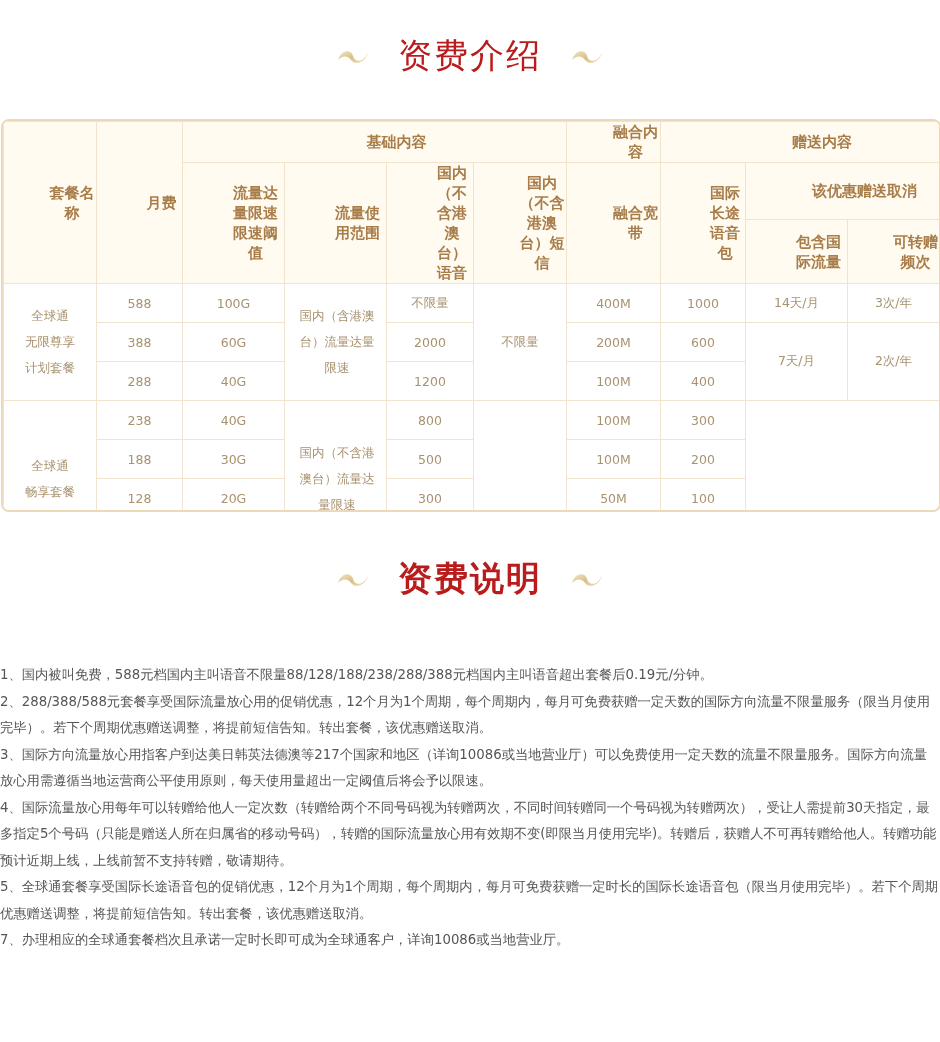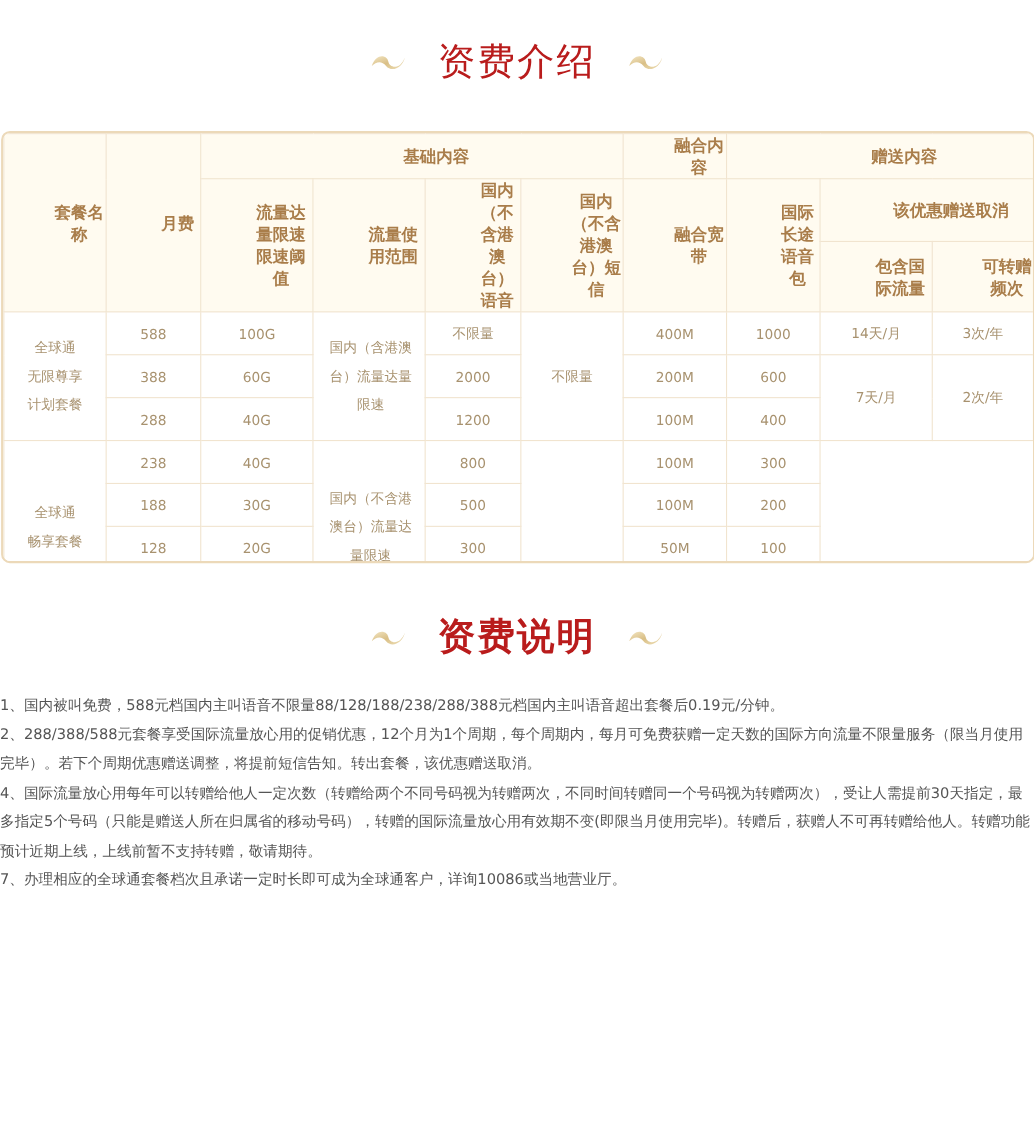--- a/index.html
+++ b/index.html
@@ -19,21 +19,21 @@
   th { background: #fffbf0; color: #a97d4a; font-weight: bold; font-size: 15px; line-height: 20px; padding-left: 44px; }
   td { color: #a8926f; font-size: 12.5px; background: #fff; }
   tr.hr1 th { height: 36px; }
   tr.hr2 th { height: 36px; }
   tr.hr3 th { height: 40px; }
   tr.dr td { height: 38px; }
   td.left { text-align: center; padding-left: 12px; line-height: 26px; }
   td.name { line-height: 26px; margin-left: 25px; }
   td.blank { border: none; border-left: 1px solid #f1e4cf; border-top: 1px solid #f1e4cf; }
 
-  .notes { position: absolute; left: 0; top: 629px; width: 940px; }
+  .notes { position: absolute; left: 0; top: 662px; width: 940px; }
   .note { font-size: 13.3px; color: #555; line-height: 26.5px; margin: 0; word-break: break-all; }
 </style>
 </head>
 <body>
 
 <svg width="0" height="0" style="position:absolute">
   <defs>
     <linearGradient id="gold" x1="0" y1="0" x2="1" y2="1">
       <stop offset="0" stop-color="#f3e6c4"></stop>
       <stop offset="0.5" stop-color="#d9bf86"></stop>
@@ -170,15 +170,17 @@
     </svg>
   <span class="txt">资费说明</span>
   <svg class="leaf" viewBox="0 0 34 20">
       <path d="M2 14 C6 2, 16 4, 17 10 C18 16, 28 18, 32 6 C30 16, 20 20, 15 14 C11 9, 6 10, 2 14 Z" fill="url(#gold)"></path>
     </svg>
 </div>
 
 <div class="notes">
   <p class="note">1、国内被叫免费，588元档国内主叫语音不限量88/128/188/238/288/388元档国内主叫语音超出套餐后0.19元/分钟。</p>
   <p class="note">2、288/388/588元套餐享受国际流量放心用的促销优惠，12个月为1个周期，每个周期内，每月可免费获赠一定天数的国际方向流量不限量服务（限当月使用完毕）。若下个周期优惠赠送调整，将提前短信告知。转出套餐，该优惠赠送取消。</p>
+  <p class="note">3、国际方向流量放心用指客户到达美日韩英法德澳等217个国家和地区（详询10086或当地营业厅）可以免费使用一定天数的流量不限量服务。国际方向流量放心用需遵循当地运营商公平使用原则，每天使用量超出一定阈值后将会予以限速。</p>
   <p class="note">4、国际流量放心用每年可以转赠给他人一定次数（转赠给两个不同号码视为转赠两次，不同时间转赠同一个号码视为转赠两次），受让人需提前30天指定，最多指定5个号码（只能是赠送人所在归属省的移动号码），转赠的国际流量放心用有效期不变(即限当月使用完毕)。转赠后，获赠人不可再转赠给他人。转赠功能预计近期上线，上线前暂不支持转赠，敬请期待。</p>
+  <p class="note">5、全球通套餐享受国际长途语音包的促销优惠，12个月为1个周期，每个周期内，每月可免费获赠一定时长的国际长途语音包（限当月使用完毕）。若下个周期优惠赠送调整，将提前短信告知。转出套餐，该优惠赠送取消。</p>
   <p class="note">7、办理相应的全球通套餐档次且承诺一定时长即可成为全球通客户，详询10086或当地营业厅。</p>
 </div>
 
 </body></html>

